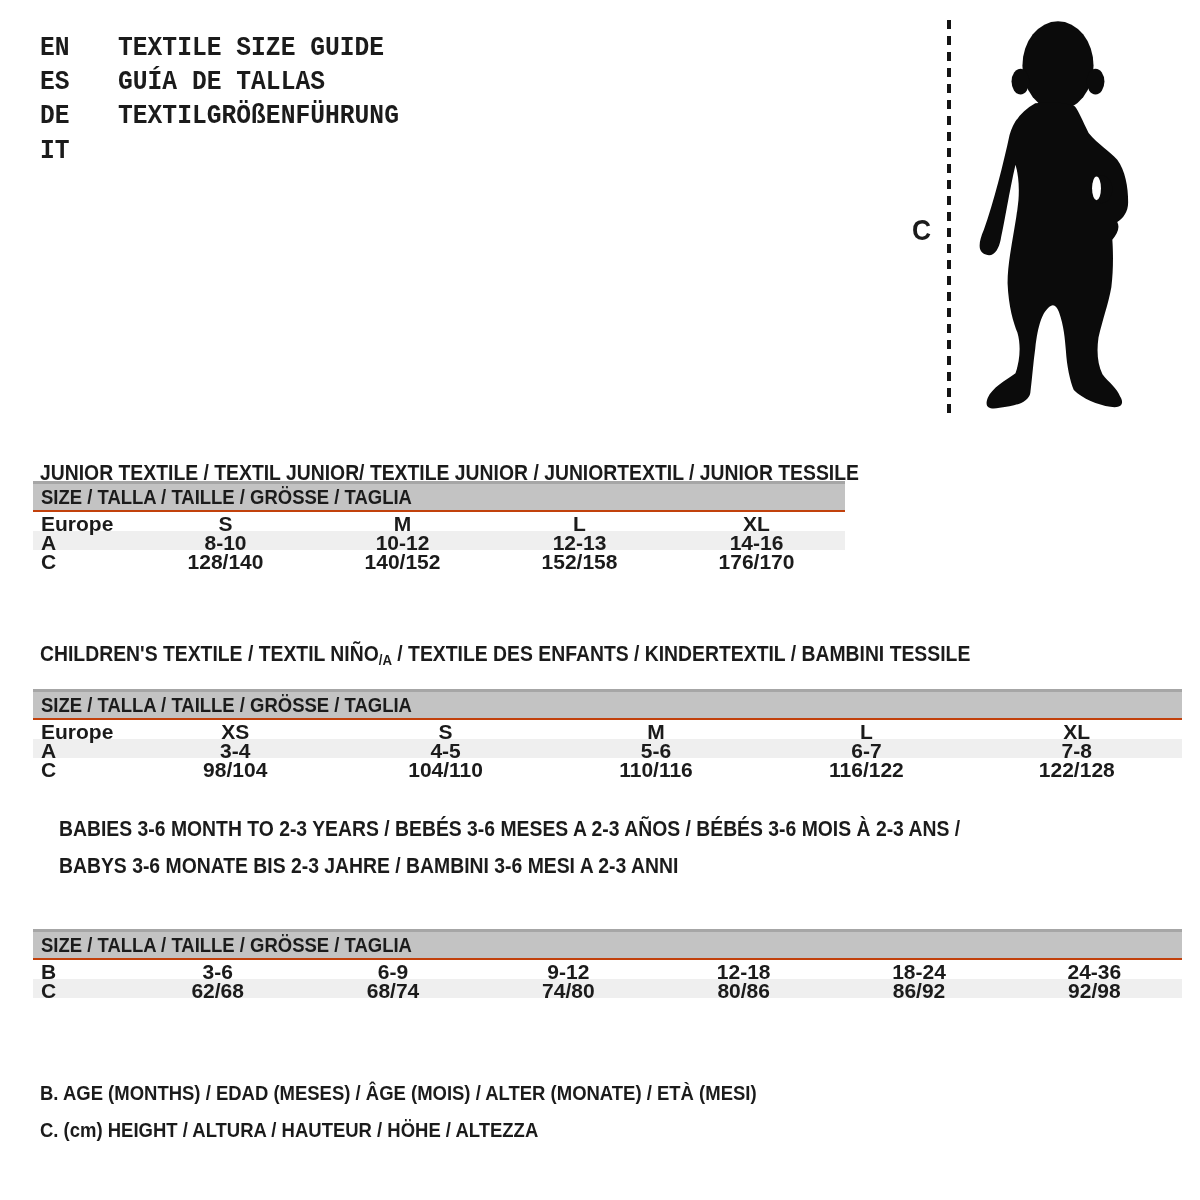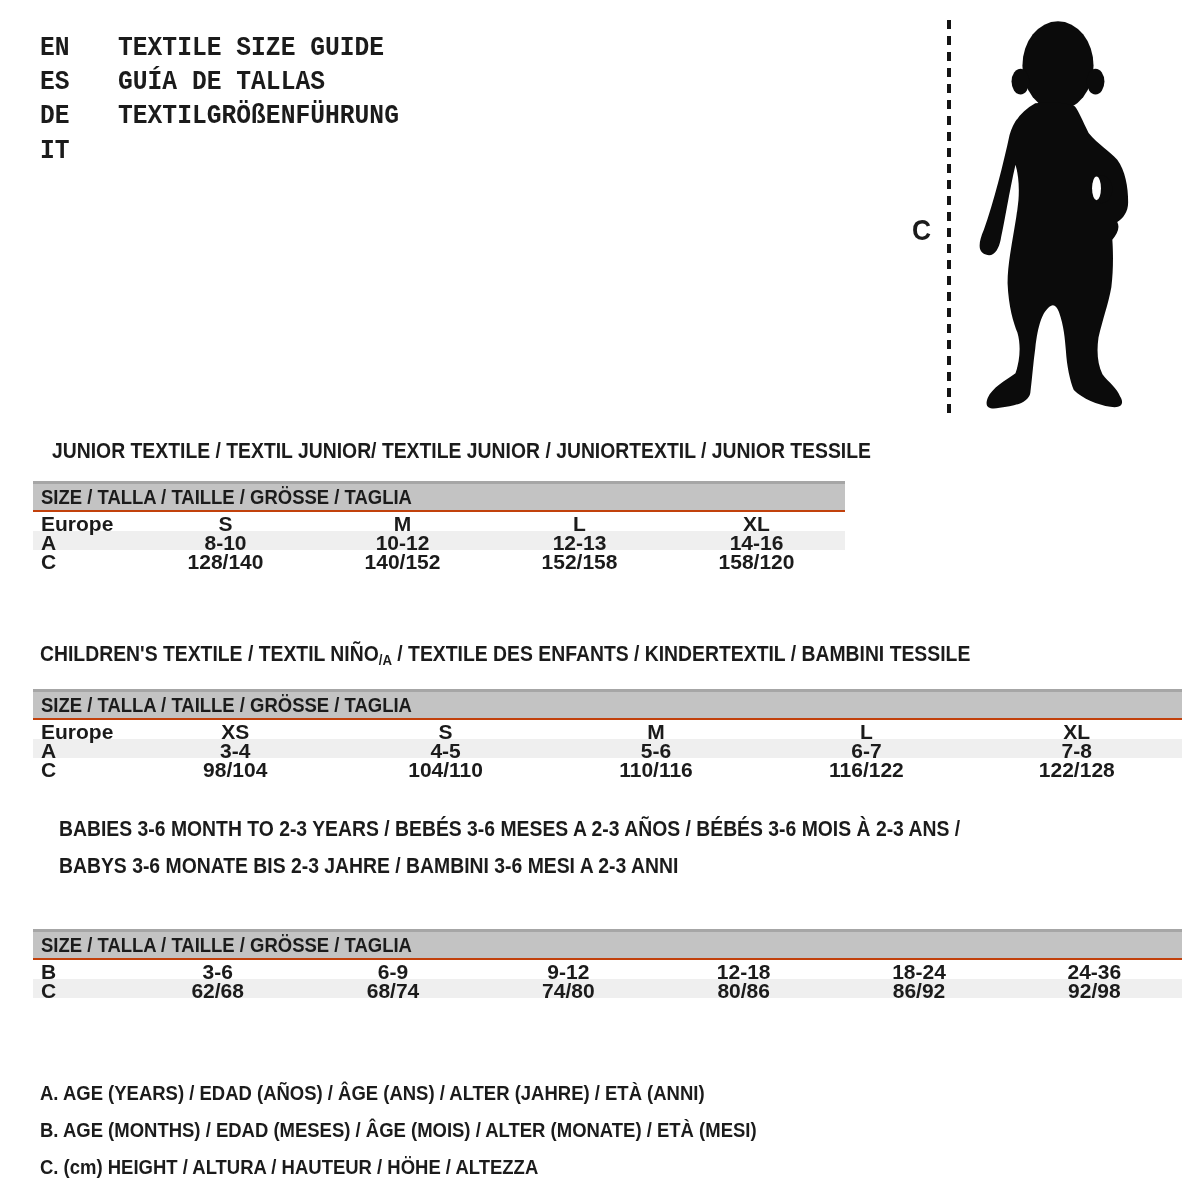--- a/index.html
+++ b/index.html
@@ -112,21 +112,21 @@
           C158,168 155,152 147,141
           C139,132 128,126 118,114
           C112,102 108,92 104,87
           C92,82 76,82 64,84 Z"></path>
         <ellipse cx="131" cy="171" rx="11" ry="14"></ellipse>
         <ellipse cx="126" cy="170" rx="4.5" ry="12" fill="#ffffff"></ellipse>
       </g>
     </svg>
   </div>
 
-  <div class="sec-title" style="top:438px;margin-left:12px;">
+  <div class="sec-title" style="top:460px;">
     <span class="cond">JUNIOR TEXTILE / TEXTIL JUNIOR/ TEXTILE JUNIOR / JUNIORTEXTIL / JUNIOR TESSILE</span>
   </div>
   <div class="tbl" style="left:33px; top:481px; width:812px;">
     <div class="tbl-head"><span class="cond">SIZE / TALLA / TAILLE / GRÖSSE / TAGLIA</span></div>
     <div class="row cols5">
       <div class="cell label">Europe</div>
       <div class="cell">S</div>
       <div class="cell">M</div>
       <div class="cell">L</div>
       <div class="cell">XL</div>
@@ -136,21 +136,21 @@
       <div class="cell">8-10</div>
       <div class="cell">10-12</div>
       <div class="cell">12-13</div>
       <div class="cell">14-16</div>
     </div>
     <div class="row cols5">
       <div class="cell label">C</div>
       <div class="cell">128/140</div>
       <div class="cell">140/152</div>
       <div class="cell">152/158</div>
-      <div class="cell">158/120</div>
+      <div class="cell">176/170</div>
     </div>
   </div>
 
   <div class="sec-title" style="top:641px;">
     <span class="cond"><span>CHILDREN'S TEXTILE / TEXTIL NIÑO</span><span class="sub">/A</span><span> / TEXTILE DES ENFANTS / KINDERTEXTIL / BAMBINI TESSILE</span></span>
   </div>
   <div class="tbl" style="left:33px; top:689px; width:1149px;">
     <div class="tbl-head"><span class="cond">SIZE / TALLA / TAILLE / GRÖSSE / TAGLIA</span></div>
     <div class="row cols6">
       <div class="cell label">Europe</div>
@@ -198,18 +198,17 @@
       <div class="cell">62/68</div>
       <div class="cell">68/74</div>
       <div class="cell">74/80</div>
       <div class="cell">80/86</div>
       <div class="cell">86/92</div>
       <div class="cell">92/98</div>
     </div>
   </div>
 
   <div class="legend">
-    <div class="legend-line"><span class="cond">A. AGE (YEARS) / EDAD (AÑOS) / ÂGE (ANS) / ALTER (JAHRE) / ETÀ (ANNI)</span></div>
     <div class="legend-line"><span class="cond">B. AGE (MONTHS) / EDAD (MESES) / ÂGE (MOIS) / ALTER (MONATE) / ETÀ (MESI)</span></div>
     <div class="legend-line"><span class="cond">C. (cm) HEIGHT / ALTURA / HAUTEUR / HÖHE / ALTEZZA</span></div>
   </div>
 
 </div>
 
 </body></html>

